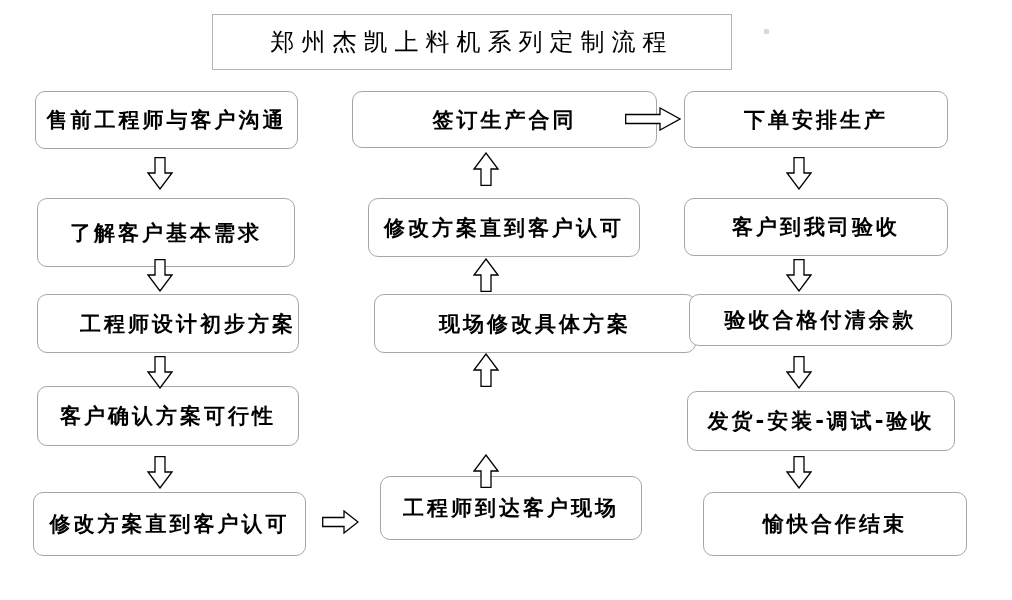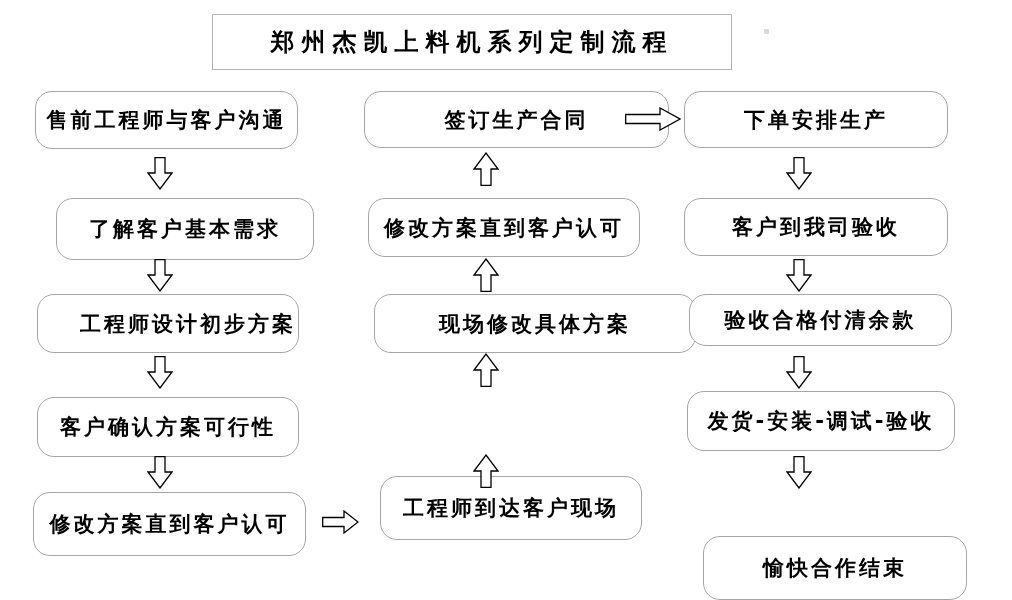--- a/index.html
+++ b/index.html
@@ -11,34 +11,34 @@
     font-family: "DejaVu Sans", sans-serif;
     overflow: hidden;
   }
   .title-box {
     position: absolute;
     display: flex;
     align-items: center;
     justify-content: center;
     background: var(--background, #ffffff);
     border: 1px solid var(--title-border, #b3b3b3);
-    font-weight: bold;
+    font-weight: normal;
     font-size: 24px;
     letter-spacing: 7px;
     color: var(--text, #000000);
     white-space: nowrap;
   }
   .fbox {
     position: absolute;
     display: flex;
     align-items: center;
     justify-content: center;
     background: var(--background, #ffffff);
     border: 1px solid var(--box-border, #a6a6a6);
-    border-radius: 17px;
+    border-radius: 10px;
     font-weight: bold;
     font-size: 21px;
     letter-spacing: 3px;
     color: var(--text, #000000);
     white-space: nowrap;
     box-sizing: border-box;
   }
   .arrow { position: absolute; line-height: 0; }
   .arrow svg { display: block; }
   .arrow polygon {
@@ -59,35 +59,35 @@
 <body>
 
 <div class="canvas">
 
   <div class="title-box" style="left:212px; top:14px; width:518px; height:54px;">
     <span>郑州杰凯上料机系列定制流程</span>
   </div>
   <div class="artifact-dot" style="left:764px; top:29px;"></div>
 
   <div class="fbox" style="left:35px;  top:91px;  width:263px; height:58px;">售前工程师与客户沟通</div>
-  <div class="fbox" style="left:37px;  top:198px; width:258px; height:62px;margin-left:19px;">了解客户基本需求</div>
+  <div class="fbox" style="left:37px;  top:198px; width:258px; height:69px;">了解客户基本需求</div>
   <div class="fbox" style="left:37px;  top:294px; width:262px; height:59px;padding-left:40px;">工程师设计初步方案</div>
-  <div class="fbox" style="left:37px;  top:397px; width:262px; height:60px;text-align:right;">客户确认方案可行性</div>
+  <div class="fbox" style="left:37px;  top:386px; width:262px; height:60px;text-align:right;">客户确认方案可行性</div>
   <div class="fbox" style="left:33px;  top:492px; width:273px; height:64px;">修改方案直到客户认可</div>
 
-  <div class="fbox" style="left:364px; top:91px;  width:305px; height:57px;">签订生产合同</div>
+  <div class="fbox" style="left:352px; top:91px;  width:305px; height:57px;">签订生产合同</div>
   <div class="fbox" style="left:368px; top:198px; width:272px; height:59px;">修改方案直到客户认可</div>
   <div class="fbox" style="left:374px; top:294px; width:322px; height:59px;">现场修改具体方案</div>
   <div class="fbox" style="left:380px; top:476px; width:262px; height:64px;">工程师到达客户现场</div>
 
   <div class="fbox" style="left:684px; top:198px; width:264px; height:58px;">客户到我司验收</div>
   <div class="fbox" style="left:684px; top:91px;  width:264px; height:57px;">下单安排生产</div>
   <div class="fbox" style="left:689px; top:294px; width:263px; height:52px;">验收合格付清余款</div>
   <div class="fbox" style="left:687px; top:391px; width:268px; height:60px;">发货-安装-调试-验收</div>
-  <div class="fbox" style="left:703px; top:492px; width:264px; height:64px;margin-top:44px;">愉快合作结束</div>
+  <div class="fbox" style="left:703px; top:492px; width:264px; height:64px;">愉快合作结束</div>
 
   <div class="arrow" style="left:147px; top:157px;">
     <svg width="26" height="33" viewBox="0 0 26 33">
         <polygon vector-effect="non-scaling-stroke" points="8,0.7 18,0.7 18,16 25,16 13,32 1,16 8,16"></polygon>
       </svg>
   </div>
   <div class="arrow" style="left:147px; top:259px;">
     <svg width="26" height="33" viewBox="0 0 26 33">
         <polygon vector-effect="non-scaling-stroke" points="8,0.7 18,0.7 18,16 25,16 13,32 1,16 8,16"></polygon>
       </svg>

